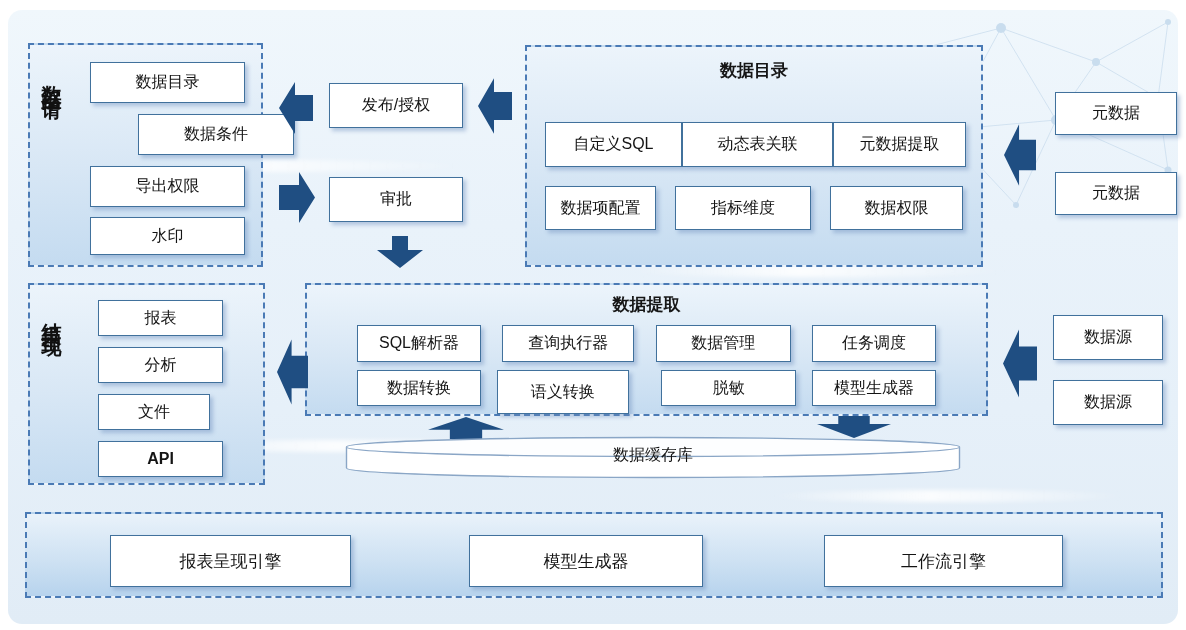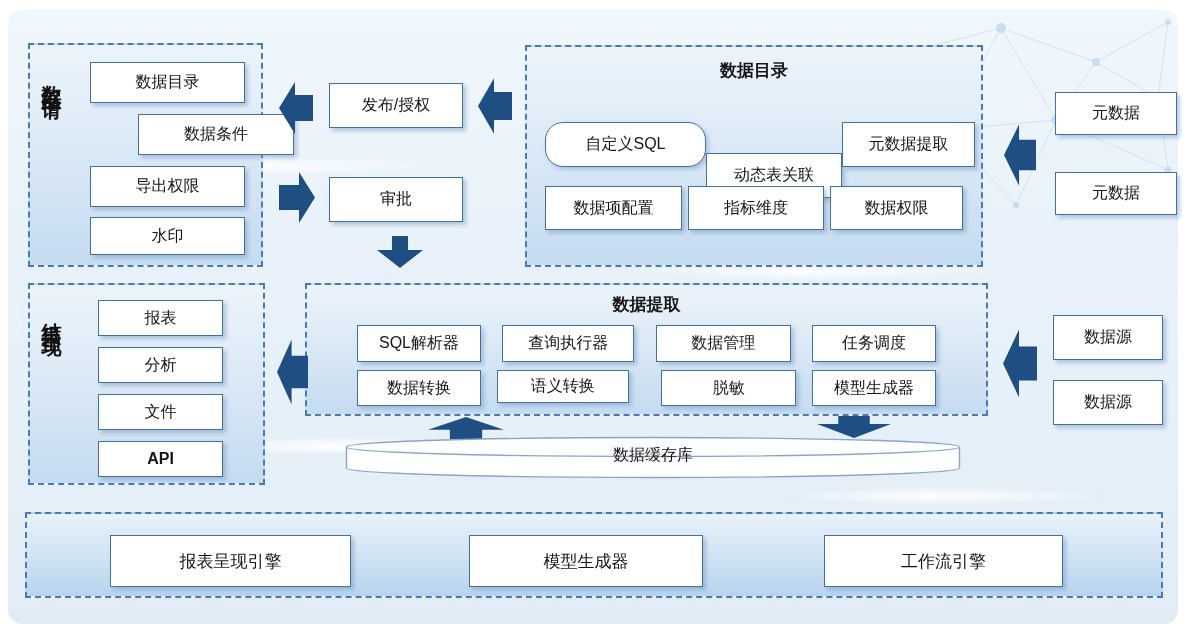--- a/index.html
+++ b/index.html
@@ -90,32 +90,32 @@
   <div class="wbox" style="left:329px;top:83px;width:134px;height:45px;">
       <span>发布/授权</span>
     </div>
   <div class="wbox" style="left:329px;top:177px;width:134px;height:45px;">
       <span>审批</span>
     </div>
 
   <div class="panel" style="left:525px;top:45px;width:458px;height:222px;">
     <div class="panel-title" style="top:12px;">数据目录</div>
     <div class="row" style="top:75px;height:45px;padding:0 18px;">
-      <div class="wbox" style="width:161px;height:45px;border-radius:18px;">
+      <div class="wbox" style="width:137px;height:45px;">
           <span>自定义SQL</span>
         </div>
-      <div class="wbox" style="width:136px;height:45px;margin-top:31px;">
+      <div class="wbox" style="width:151px;height:45px;">
           <span>动态表关联</span>
         </div>
       <div class="wbox" style="width:133px;height:45px;">
           <span>元数据提取</span>
         </div>
     </div>
     <div class="row" style="top:139px;height:44px;padding:0 18px;">
-      <div class="wbox" style="width:137px;height:44px;">
+      <div class="wbox" style="width:111px;height:44px;">
           <span>数据项配置</span>
         </div>
       <div class="wbox" style="width:136px;height:44px;">
           <span>指标维度</span>
         </div>
       <div class="wbox" style="width:133px;height:44px;">
           <span>数据权限</span>
         </div>
     </div>
   </div>
@@ -140,41 +140,41 @@
           <span>数据管理</span>
         </div>
       <div class="wbox" style="width:124px;height:37px;">
           <span>任务调度</span>
         </div>
     </div>
     <div class="row" style="top:85px;height:36px;padding:0 50px;">
       <div class="wbox" style="width:124px;height:36px;">
           <span>数据转换</span>
         </div>
-      <div class="wbox" style="width:132px;height:33px;">
+      <div class="wbox" style="width:132px;height:44px;">
           <span>语义转换</span>
         </div>
       <div class="wbox" style="width:135px;height:36px;margin-left:17px;">
           <span>脱敏</span>
         </div>
       <div class="wbox" style="width:124px;height:36px;">
           <span>模型生成器</span>
         </div>
     </div>
   </div>
 
   <div class="panel" style="left:28px;top:283px;width:237px;height:202px;">
     <div class="vlabel" style="left:12px;top:22px;">结果呈现</div>
     <div class="wbox" style="left:68px;top:15px;width:125px;height:36px;">
         <span>报表</span>
       </div>
     <div class="wbox" style="left:68px;top:62px;width:125px;height:36px;">
         <span>分析</span>
       </div>
-    <div class="wbox" style="left:68px;top:109px;width:125px;height:36px;">
+    <div class="wbox" style="left:68px;top:109px;width:112px;height:36px;">
         <span>文件</span>
       </div>
     <div class="wbox" style="left:68px;top:156px;width:125px;height:36px;font-weight:bold;">
         <span>API</span>
       </div>
   </div>
 
   <div class="wbox" style="left:1053px;top:315px;width:110px;height:45px;">
       <span>数据源</span>
     </div>

